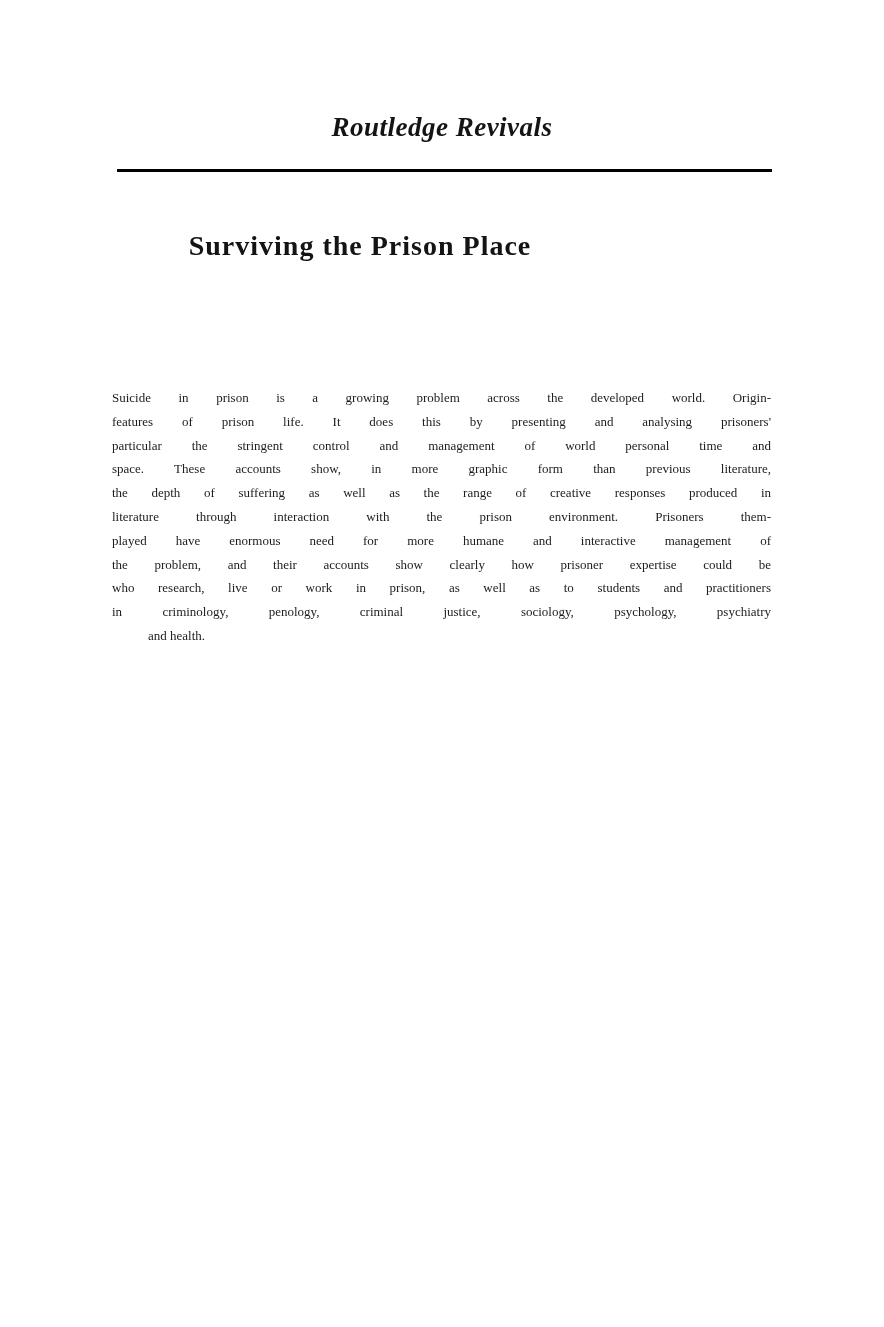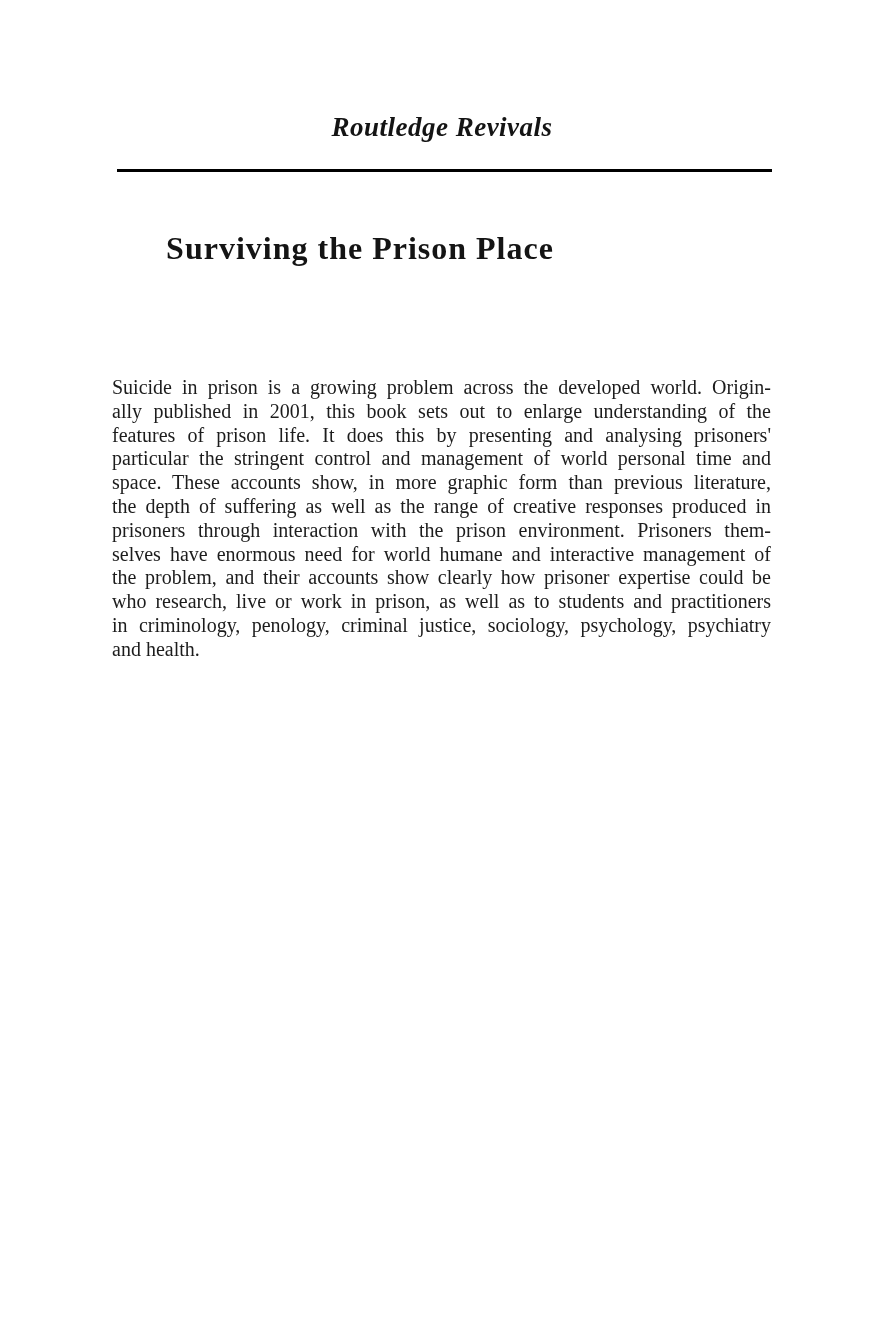--- a/index.html
+++ b/index.html
@@ -36,63 +36,63 @@
     height: 3px;
     background: #000000;
   }
   .book-title {
     position: absolute;
     top: 230px;
     left: 0;
     width: 720px;
     margin: 0;
     text-align: center;
-    font-size: 32px;
+    font-size: 28px;
     font-weight: bold;
     letter-spacing: 1px;
     color: #141414;
   }
   .book-description {
     position: absolute;
-    top: 376px;
+    top: 386px;
     left: 112px;
     width: 659px;
-    font-size: 20px;
+    font-size: 13px;
     line-height: 23.8px;
     color: #1c1c1c;
   }
   .desc-line {
     text-align: justify;
     text-align-last: justify;
     white-space: normal;
     height: 23.8px;
   }
   .desc-line.last {
     text-align-last: left;
+    margin-left: 36px;
   }
 </style>
 </head>
 <body>
 
 <div class="page">
 
   <div class="series-label">Routledge Revivals</div>
 
   <div class="header-rule"></div>
 
   <h1 class="book-title">Surviving the Prison Place</h1>
 
   <div class="book-description">
       <div class="desc-line">Suicide in prison is a growing problem across the developed world. Origin-</div>
-      <div class="desc-line">ally published in 2001, this book sets out to enlarge understanding of the</div>
       <div class="desc-line">features of prison life. It does this by presenting and analysing prisoners'</div>
       <div class="desc-line">particular the stringent control and management of world personal time and</div>
       <div class="desc-line">space. These accounts show, in more graphic form than previous literature,</div>
       <div class="desc-line">the depth of suffering as well as the range of creative responses produced in</div>
-      <div class="desc-line">prisoners through interaction with the prison environment. Prisoners them-</div>
-      <div class="desc-line">selves have enormous need for world humane and interactive management of</div>
+      <div class="desc-line">literature through interaction with the prison environment. Prisoners them-</div>
+      <div class="desc-line">played have enormous need for more humane and interactive management of</div>
       <div class="desc-line">the problem, and their accounts show clearly how prisoner expertise could be</div>
       <div class="desc-line">who research, live or work in prison, as well as to students and practitioners</div>
       <div class="desc-line">in criminology, penology, criminal justice, sociology, psychology, psychiatry</div>
       <div class="desc-line last">and health.</div>
     </div>
 
 </div>
 
 </body></html>

